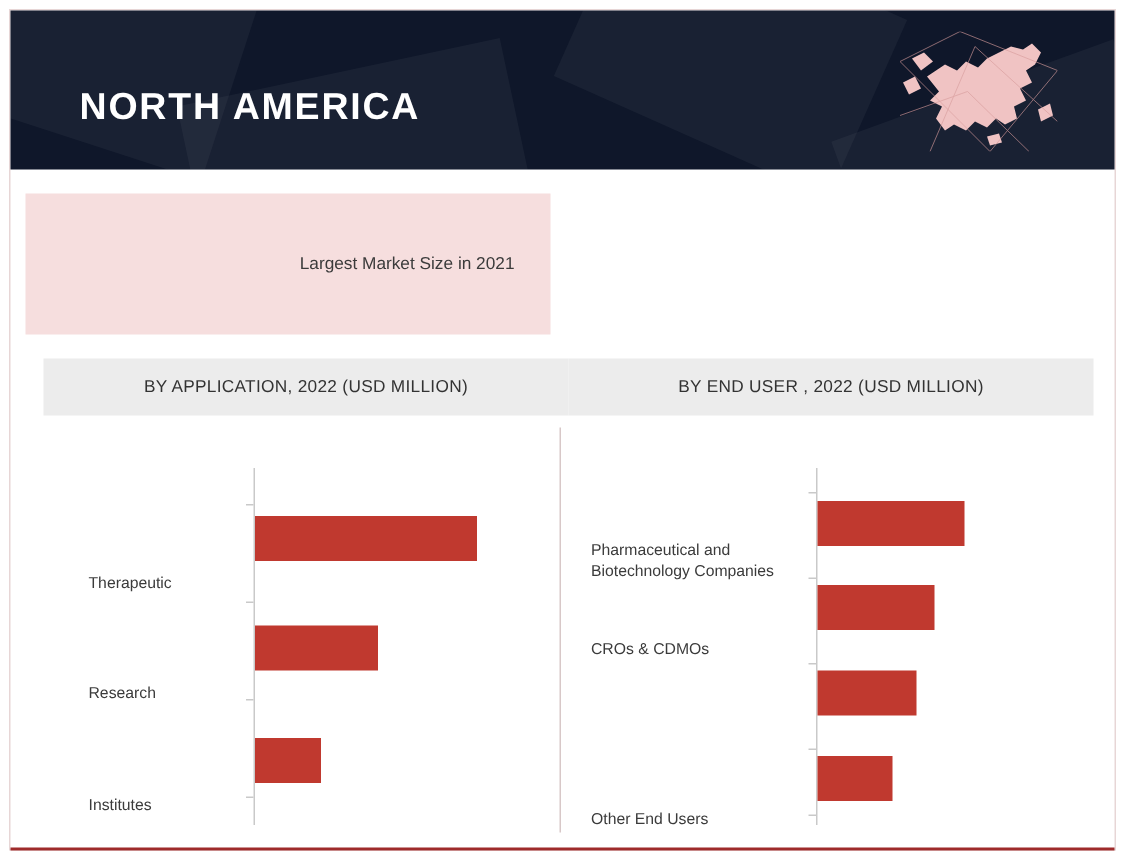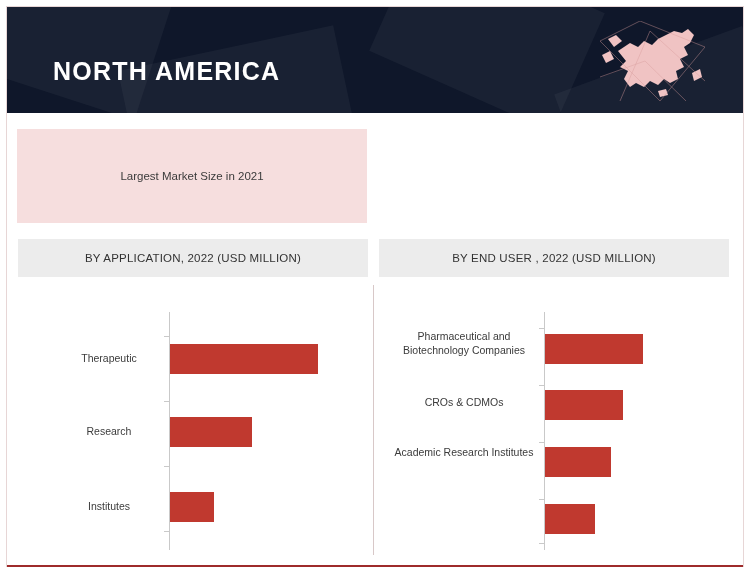--- a/index.html
+++ b/index.html
@@ -56,24 +56,24 @@
     top: 14px;
     width: 105px;
     height: 80px;
   }
   
   .callout {
     position: absolute;
     background: #f6dede;
     display: flex;
     align-items: center;
-    justify-content: center;
+    justify-content: flex-end;
     text-align: center;
     box-sizing: border-box;
-    padding: 4px 8px;
+    padding: 4px 24px;
   }
   .callout span {
     font-size: 11.5px;
     color: #3b3b3b;
   }
   .callout-left  { left: 17px;  top: 129px; width: 350px; height: 94px; }
   .callout-right { left: 379px; top: 129px; width: 350px; height: 94px; }
 
   
   .secbar {
@@ -82,21 +82,21 @@
     display: flex;
     align-items: center;
     justify-content: center;
     box-sizing: border-box;
   }
   .secbar span {
     font-size: 11.5px;
     color: #333333;
     letter-spacing: 0.2px;
   }
-  .secbar-left  { left: 18px;  top: 239px; width: 350px; height: 38px; }
+  .secbar-left  { left: 29px;  top: 239px; width: 350px; height: 38px; }
   .secbar-right { left: 379px; top: 239px; width: 350px; height: 38px; text-align: right; }
 
   
   .vdivider {
     position: absolute;
     left: 373px;
     top: 285px;
     width: 1px;
     height: 270px;
     background: #d8c8c8;
@@ -130,24 +130,25 @@
   .chart-right .axis { left: 165px; }
 
   .tick {
     position: absolute;
     width: 5px;
     height: 1px;
     background: #c9c9c9;
   }
   .row-label {
     position: absolute;
-    text-align: center;
+    text-align: left;
     font-size: 10.5px;
     color: #3b3b3b;
     line-height: 14px;
+    margin-top: 31px;
   }
   .bar {
     position: absolute;
     background: #c0392f;
     height: 30px;
   }
   .chart-left .bar  { left: 147px; }
   .chart-right .bar { left: 166px; }
 </style>
 </head>
@@ -219,20 +220,20 @@
     <div class="tick" style="left:160px;top:142px;"></div>
     <div class="tick" style="left:160px;top:199px;"></div>
     <div class="tick" style="left:160px;top:243px;"></div>
 
     <div class="row-label" style="left:15px;top:29px;width:140px;">Pharmaceutical and Biotechnology Companies</div>
     <div class="bar" style="top:34px;width:98px;"></div>
 
     <div class="row-label" style="left:15px;top:95px;width:140px;">CROs &amp; CDMOs</div>
     <div class="bar" style="top:90px;width:78px;"></div>
 
-    <div class="row-label" style="left:15px;top:145px;width:140px;">Academic Research Institutes</div>
     <div class="bar" style="top:147px;width:66px;"></div>
 
+    <div class="row-label" style="left:15px;top:208px;width:140px;">Other End Users</div>
     <div class="bar" style="top:204px;width:50px;"></div>
   </div>
 
   <div class="bottom-rule"></div>
 </div>
 
 </body></html>

